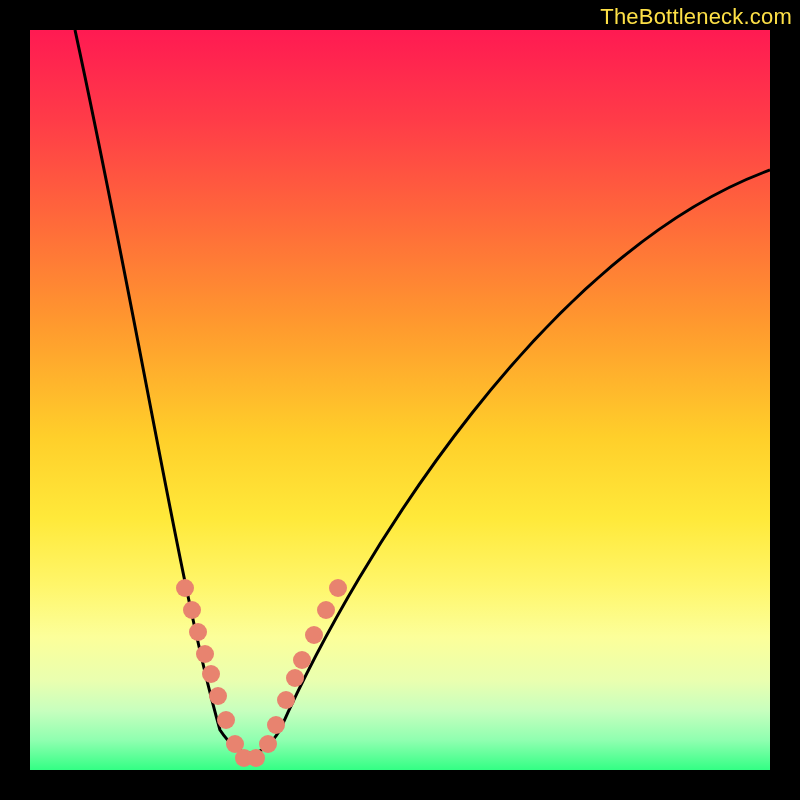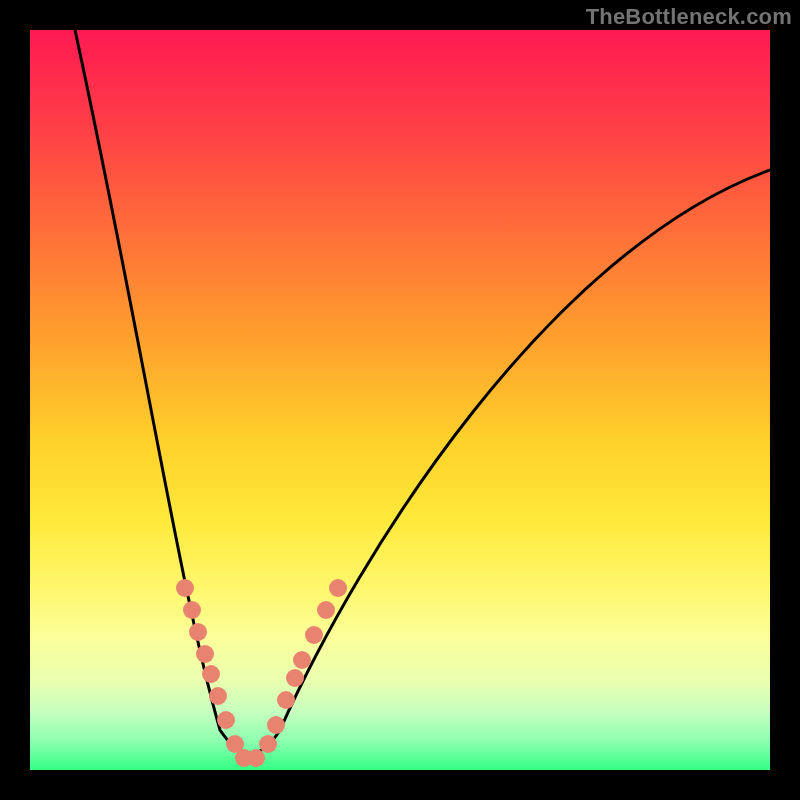--- a/index.html
+++ b/index.html
@@ -29,24 +29,24 @@
       #e9ffb0 88%,
       #c7ffbe 92%,
       #8fffb0 96%,
       #33ff84 100%
     );
   }
   .watermark {
     position: absolute;
     top: 4px;
     right: 8px;
-    color: #737373;
+    color: #fde047;
     font-size: 22px;
     letter-spacing: 0.2px;
-    font-weight: 700;
+    font-weight: 400;
   }
   svg.plot {
     position: absolute;
     left: 0;
     top: 0;
     width: 740px;
     height: 740px;
   }
 </style>
 </head>

